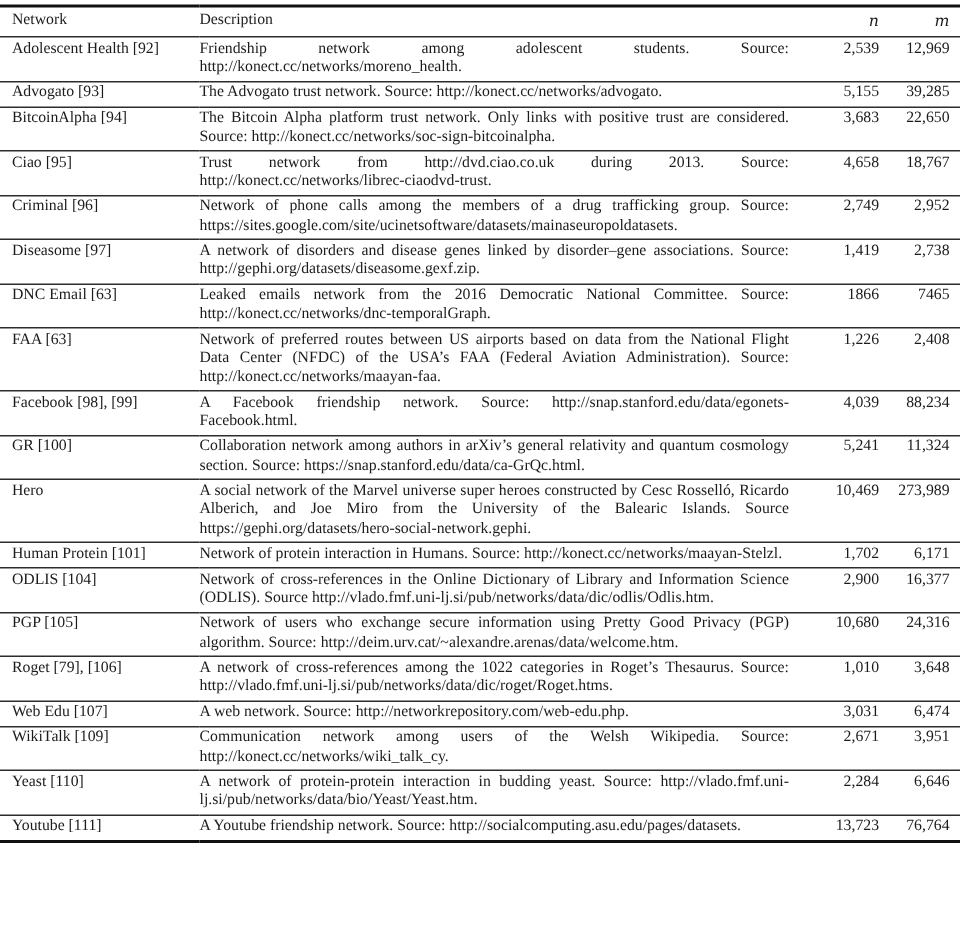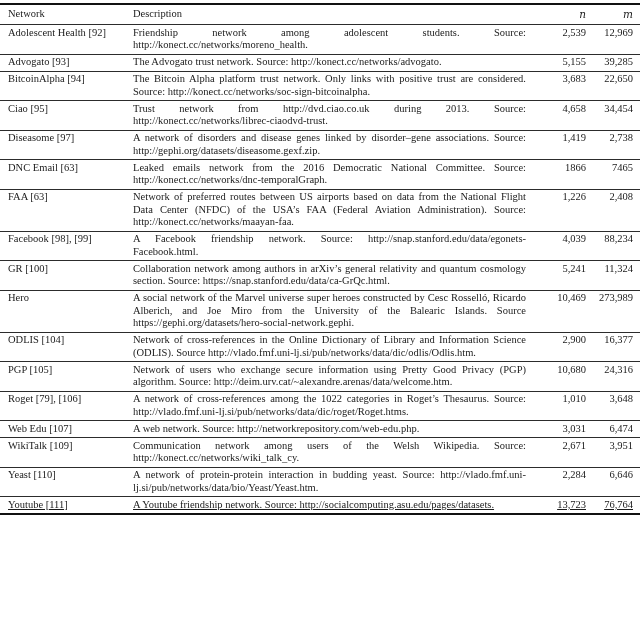--- a/index.html
+++ b/index.html
@@ -61,21 +61,20 @@
   .cell-m, th.h-m {
     text-align: right;
     padding-right: 7px;
   }
   th.h-n, th.h-m {
     font-style: italic;
     font-family: "DejaVu Serif", "Liberation Serif", serif;
   }
   tbody tr:last-child td {
     border-bottom: none;
-    text-decoration: underline;
   }
 </style>
 </head>
 <body>
 
 <div class="page">
   <table class="datasets">
     <colgroup>
       <col class="c-network">
       <col class="c-desc">
@@ -109,23 +108,29 @@
     <td class="cell-network">BitcoinAlpha [94]</td>
     <td class="cell-desc">The Bitcoin Alpha platform trust network. Only links with positive trust are considered. Source: http://konect.cc/networks/soc-sign-bitcoinalpha.</td>
     <td class="cell-n">3,683</td>
     <td class="cell-m">22,650</td>
   </tr>
 
   <tr>
     <td class="cell-network">Ciao [95]</td>
     <td class="cell-desc">Trust network from http://dvd.ciao.co.uk during 2013. Source: http://konect.cc/networks/librec-ciaodvd-trust.</td>
     <td class="cell-n">4,658</td>
-    <td class="cell-m">34,454</td>
-  </tr>
-
+    <td class="cell-m">18,767</td>
+  </tr>
+
+  <tr>
+    <td class="cell-network">Criminal [96]</td>
+    <td class="cell-desc">Network of phone calls among the members of a drug trafficking group. Source: https://sites.google.com/site/ucinetsoftware/datasets/mainaseuropoldatasets.</td>
+    <td class="cell-n">2,749</td>
+    <td class="cell-m">2,952</td>
+  </tr>
 
   <tr>
     <td class="cell-network">Diseasome [97]</td>
     <td class="cell-desc">A network of disorders and disease genes linked by disorder–gene associations. Source: http://gephi.org/datasets/diseasome.gexf.zip.</td>
     <td class="cell-n">1,419</td>
     <td class="cell-m">2,738</td>
   </tr>
 
   <tr>
     <td class="cell-network">DNC Email [63]</td>
@@ -155,20 +160,26 @@
     <td class="cell-m">11,324</td>
   </tr>
 
   <tr>
     <td class="cell-network">Hero</td>
     <td class="cell-desc">A social network of the Marvel universe super heroes constructed by Cesc Rosselló, Ricardo Alberich, and Joe Miro from the University of the Balearic Islands. Source https://gephi.org/datasets/hero-social-network.gephi.</td>
     <td class="cell-n">10,469</td>
     <td class="cell-m">273,989</td>
   </tr>
 
+  <tr>
+    <td class="cell-network">Human Protein [101]</td>
+    <td class="cell-desc">Network of protein interaction in Humans. Source: http://konect.cc/networks/maayan-Stelzl.</td>
+    <td class="cell-n">1,702</td>
+    <td class="cell-m">6,171</td>
+  </tr>
 
 
   <tr>
     <td class="cell-network">ODLIS [104]</td>
     <td class="cell-desc">Network of cross-references in the Online Dictionary of Library and Information Science (ODLIS). Source http://vlado.fmf.uni-lj.si/pub/networks/data/dic/odlis/Odlis.htm.</td>
     <td class="cell-n">2,900</td>
     <td class="cell-m">16,377</td>
   </tr>
 
   <tr>

